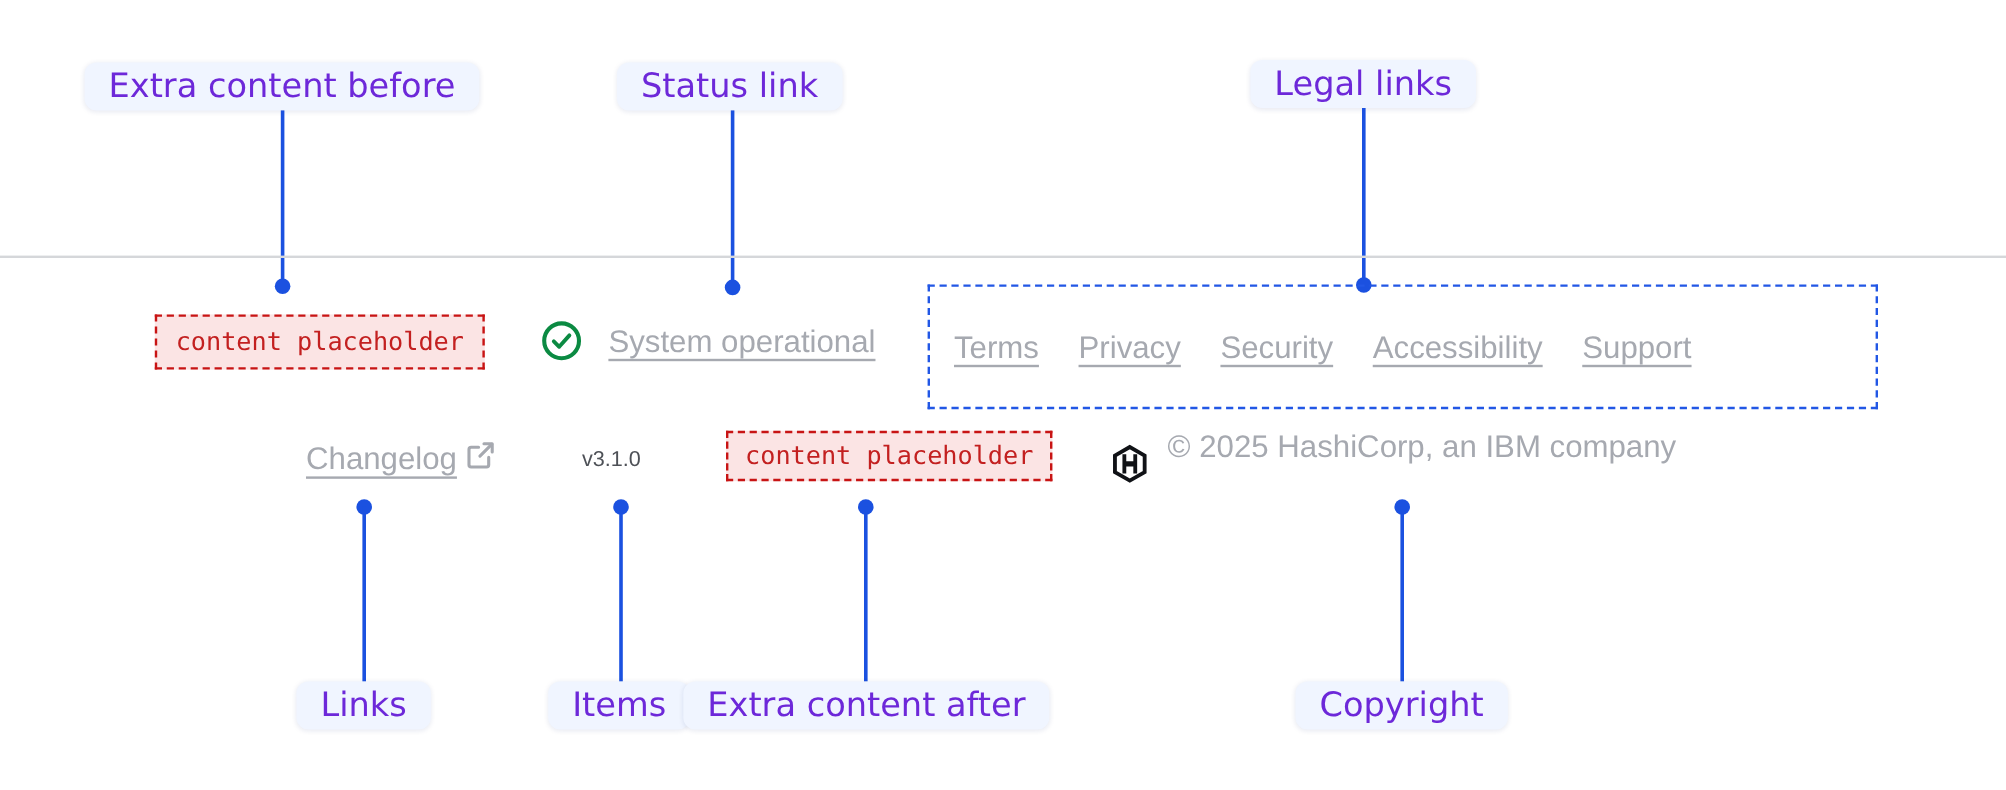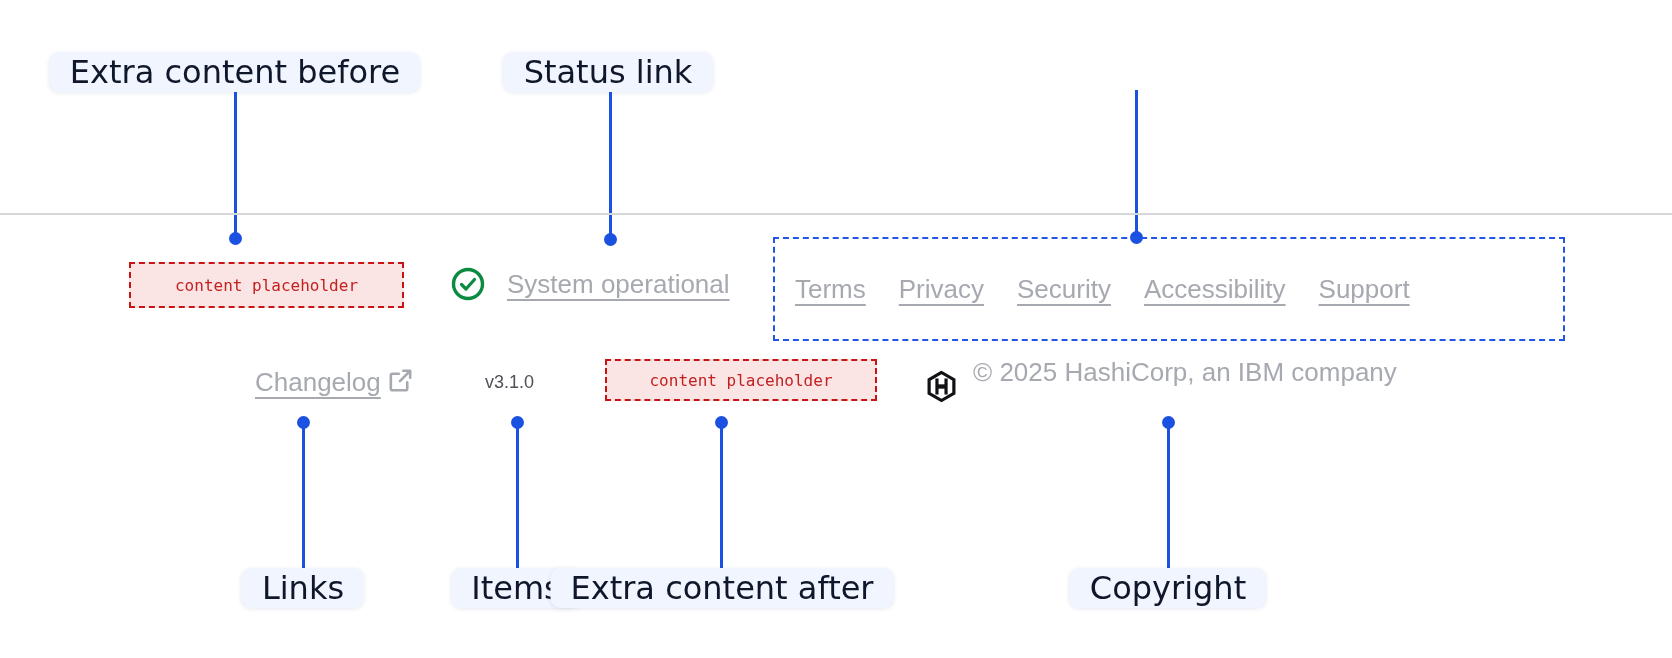--- a/index.html
+++ b/index.html
@@ -1,32 +1,32 @@
 <!DOCTYPE html>
 <html><head>
 <meta charset="utf-8">
 <style>
   html,body{margin:0;padding:0;background:#ffffff;}
   #stage{position:relative;width:1672px;height:658px;background:#ffffff;overflow:hidden;
          font-family:"Liberation Sans",sans-serif;}
 
   
   .tag{position:absolute;transform:translateX(-50%);height:40px;line-height:40px;
-       padding:0 20px;border-radius:10px;background:#F0F5FF;color:#0f172a;
-       font-family:"DejaVu Sans",sans-serif;font-size:32px;font-weight:500;
+       padding:0 20px;border-radius:10px;background:#F0F5FF;color:#6d28d9;
+       font-family:"DejaVu Sans",sans-serif;font-size:28px;font-weight:500;
        white-space:nowrap;box-shadow:0 1px 4px rgba(20,40,120,0.10);}
   .aline{position:absolute;width:3px;background:#1B51E0;}
   .adot{position:absolute;width:13px;height:13px;border-radius:50%;background:#1B51E0;}
 
   
   .divider{position:absolute;left:0;top:213px;width:1672px;height:2px;background:#D5D7DA;}
 
   .placeholder{position:absolute;box-sizing:border-box;background:#FBE4E4;
        border:2px dashed #C81414;color:#C32020;display:flex;align-items:center;justify-content:center;
-       font-family:"DejaVu Sans Mono","Liberation Mono",monospace;font-size:16px;white-space:nowrap;overflow:hidden;}
+       font-family:"DejaVu Sans Mono","Liberation Mono",monospace;font-size:21px;white-space:nowrap;overflow:hidden;}
 
   .graylink{color:#A6A9B0;font-size:26px;text-decoration:underline;
        text-decoration-thickness:2px;text-underline-offset:6px;white-space:nowrap;cursor:pointer;}
   .graytext{color:#A6A9B0;font-size:26px;white-space:nowrap;}
 
   .legalbox{position:absolute;left:773px;top:237px;width:792px;height:104px;box-sizing:border-box;
        border:2px dashed #2257E5;display:flex;align-items:center;padding-left:20px;gap:33px;}
 
   .row2item{position:absolute;top:366px;height:32px;display:flex;align-items:center;}
   .version{color:#4E5157;font-size:18px;white-space:nowrap;}
@@ -38,20 +38,21 @@
 <div id="stage">
 
   <div class="tag" style="left:235px;top:52px;">Extra content before</div>
   <div class="aline" style="left:233.5px;top:92px;height:146px;"></div>
   <div class="adot" style="left:228.5px;top:231.5px;"></div>
 
   <div class="tag" style="left:608px;top:52px;">Status link</div>
   <div class="aline" style="left:608.5px;top:92px;height:147px;"></div>
   <div class="adot" style="left:603.5px;top:232.5px;"></div>
 
+  <div class="tag" style="left:1136px;top:50px;">Legal links</div>
   <div class="aline" style="left:1134.5px;top:90px;height:147px;"></div>
   <div class="adot" style="left:1129.5px;top:230.5px;"></div>
 
   <div class="divider"></div>
 
   <div class="placeholder" style="left:129px;top:262px;width:275px;height:46px;">content placeholder</div>
 
   <span class="icon" style="position:absolute;left:451px;top:267px;">
     <svg width="34" height="34" viewBox="0 0 34 34" fill="none">
       <circle cx="17" cy="17" r="14.5" stroke="#0B8A42" stroke-width="3.4"></circle>

